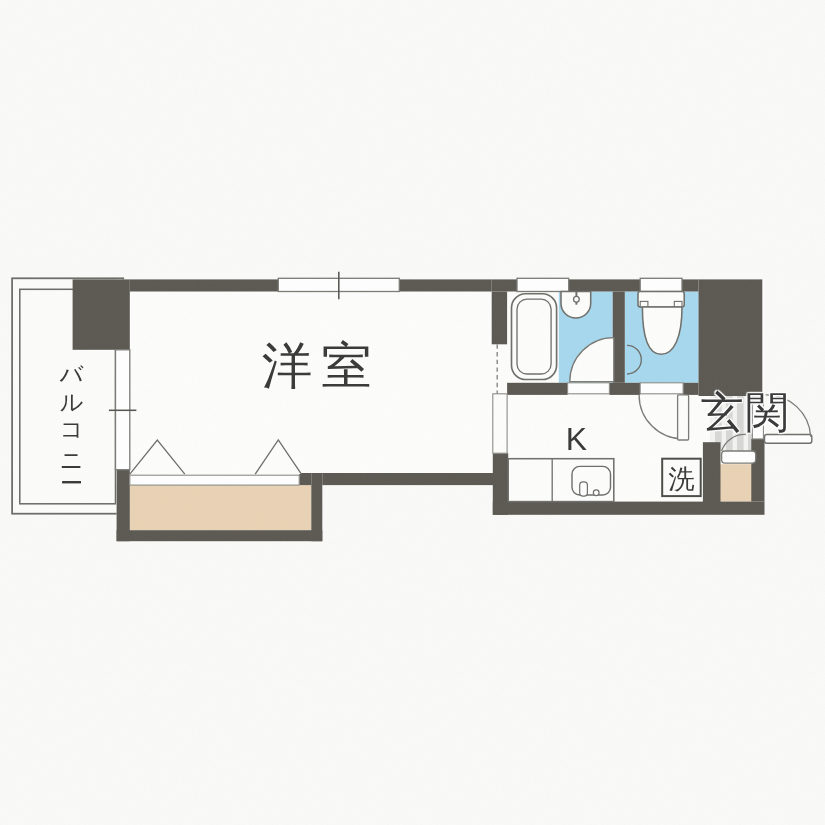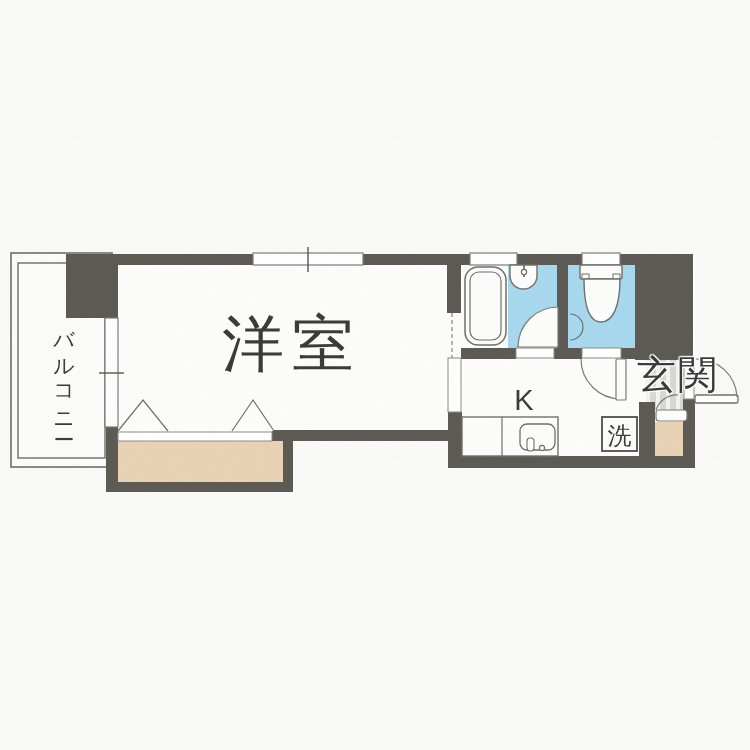--- a/index.html
+++ b/index.html
@@ -1,20 +1,20 @@
 <!DOCTYPE html>
 <html><head>
 <meta charset="utf-8">
 <style>
   html,body{margin:0;padding:0;background:#fafaf8;}
   .stage{position:relative;width:750px;height:750px;background:#fafaf8;overflow:hidden;
          font-family:"Liberation Sans","DejaVu Sans",sans-serif;color:#3b3b3b;}
   .stage svg{position:absolute;left:0;top:0;}
   .lbl{position:absolute;color:#3b3b3b;user-select:none;white-space:nowrap;}
-  .lbl-room{left:212px;top:302px;width:160px;text-align:center;font-size:62px;letter-spacing:8px;}
+  .lbl-room{left:212px;top:302px;width:160px;text-align:center;font-size:46px;letter-spacing:8px;}
   .lbl-balcony{left:49px;top:316px;width:30px;height:145px;font-size:21px;
                writing-mode:vertical-rl;text-orientation:upright;letter-spacing:4px;line-height:30px;}
   .lbl-kitchen{left:504px;top:384px;width:40px;text-align:center;font-size:29px;}
   .lbl-entrance{left:635px;top:348px;width:84px;text-align:right;font-size:39px;letter-spacing:2px;
                 text-shadow:0 0 2px #fff,1px 1px 1px #fff,-1px -1px 1px #fff,1px -1px 1px #fff,-1px 1px 1px #fff;}
   .lbl-laundry{left:602px;top:420px;width:35px;text-align:center;font-size:24px;}
 </style>
 </head>
 <body>
 

